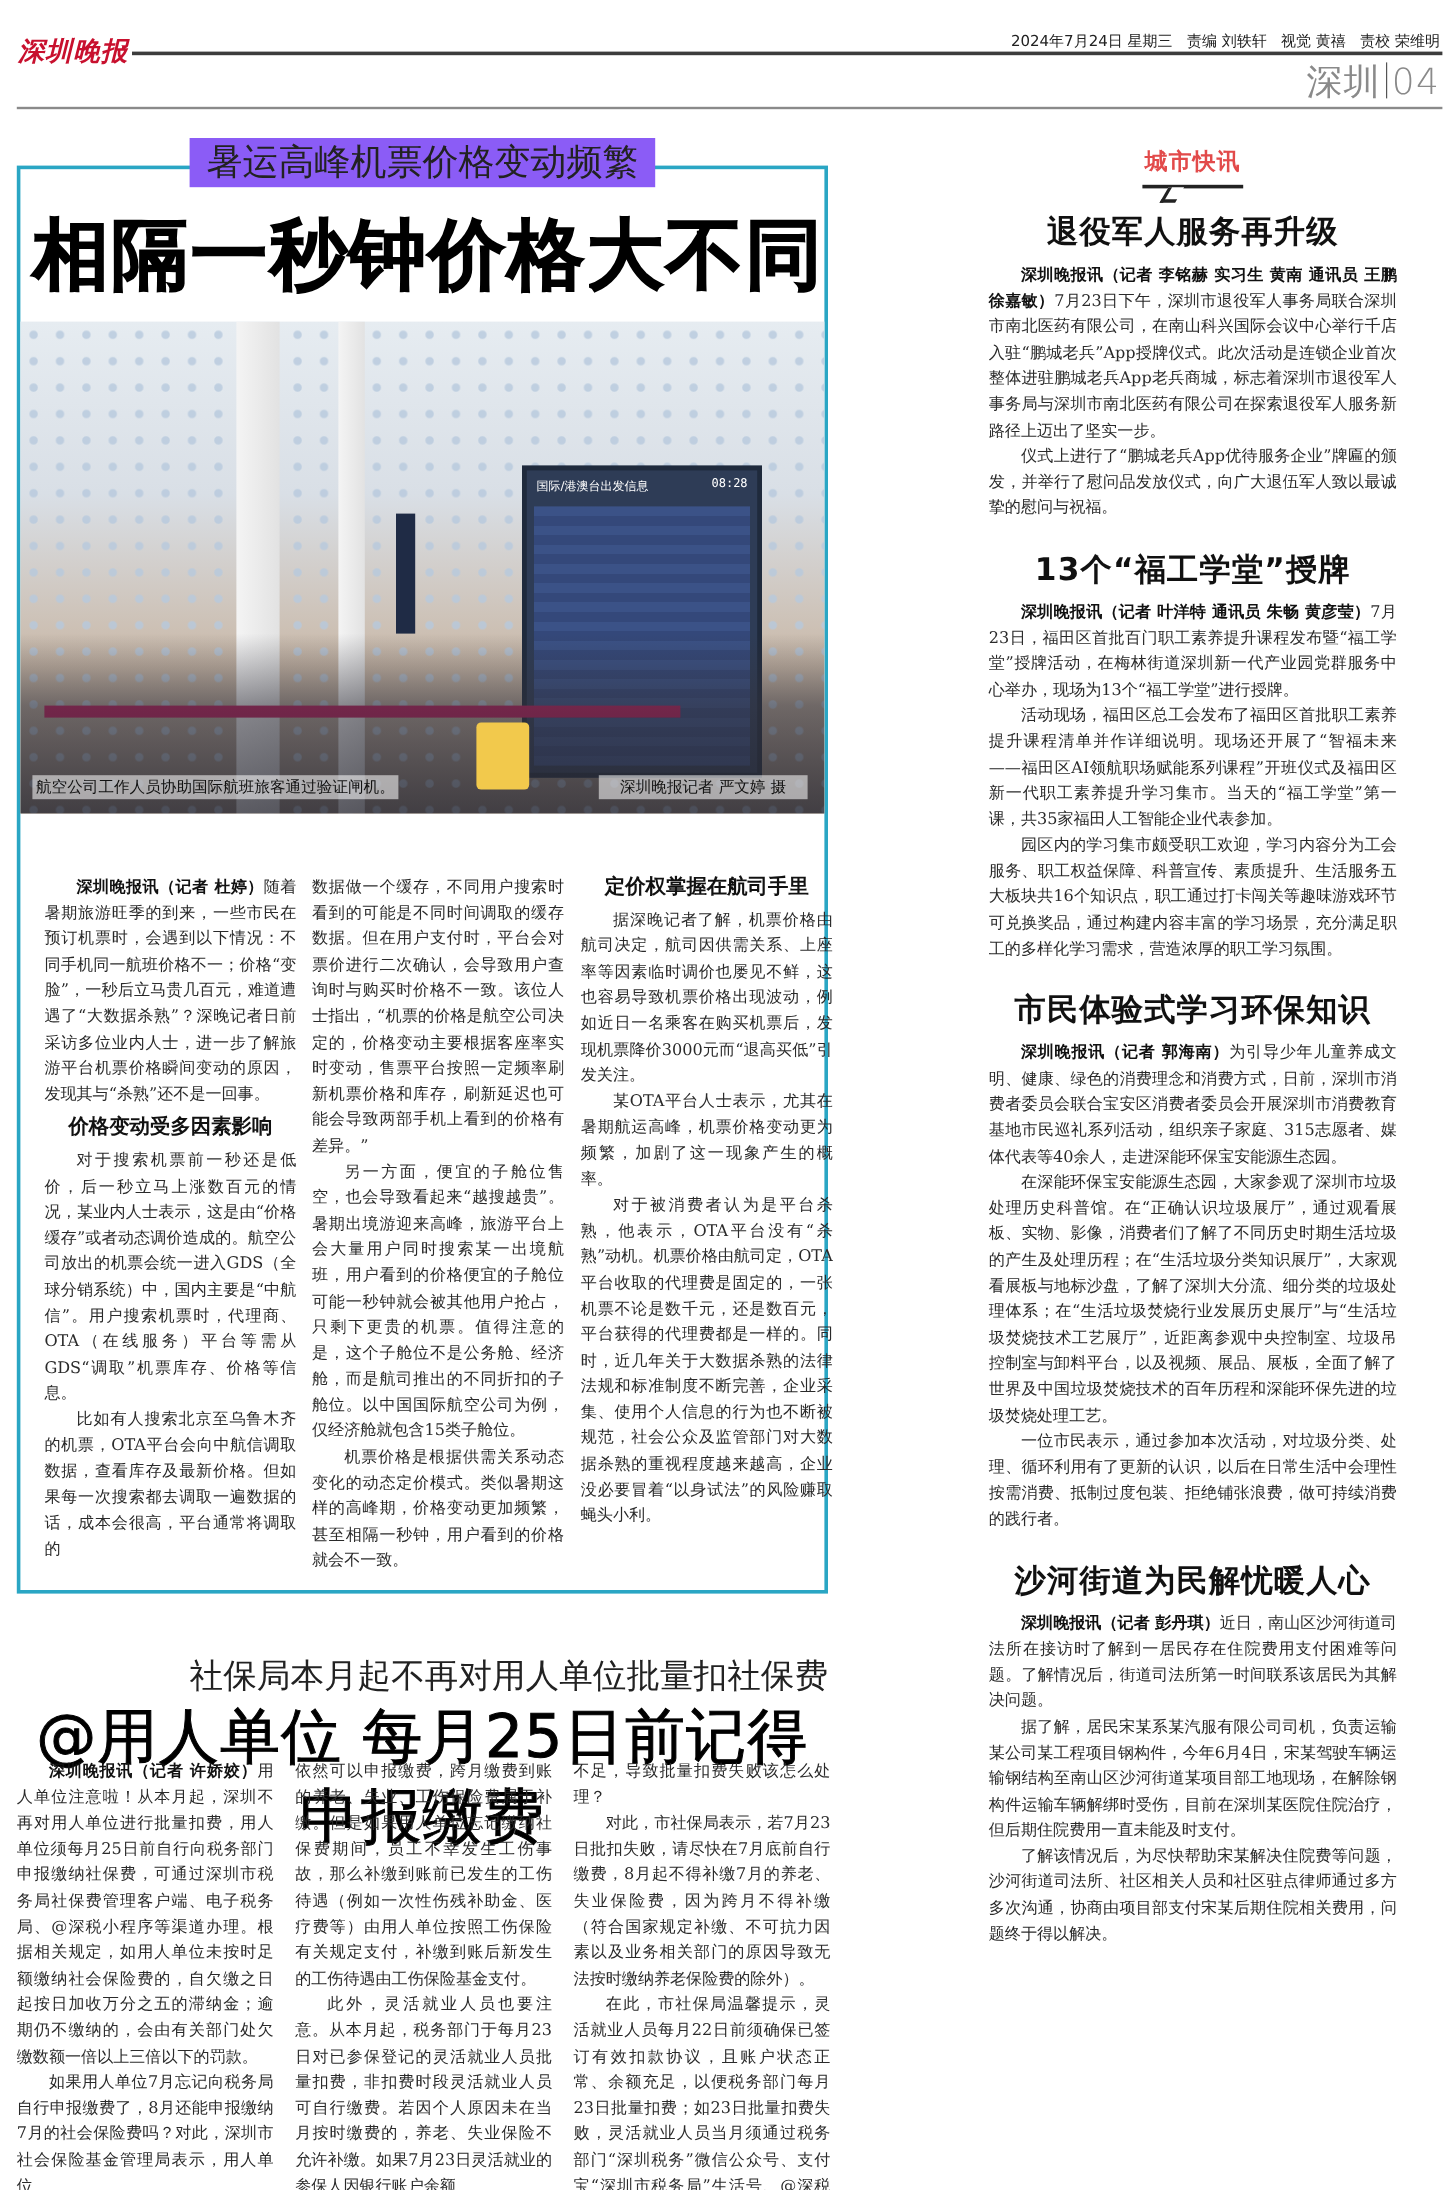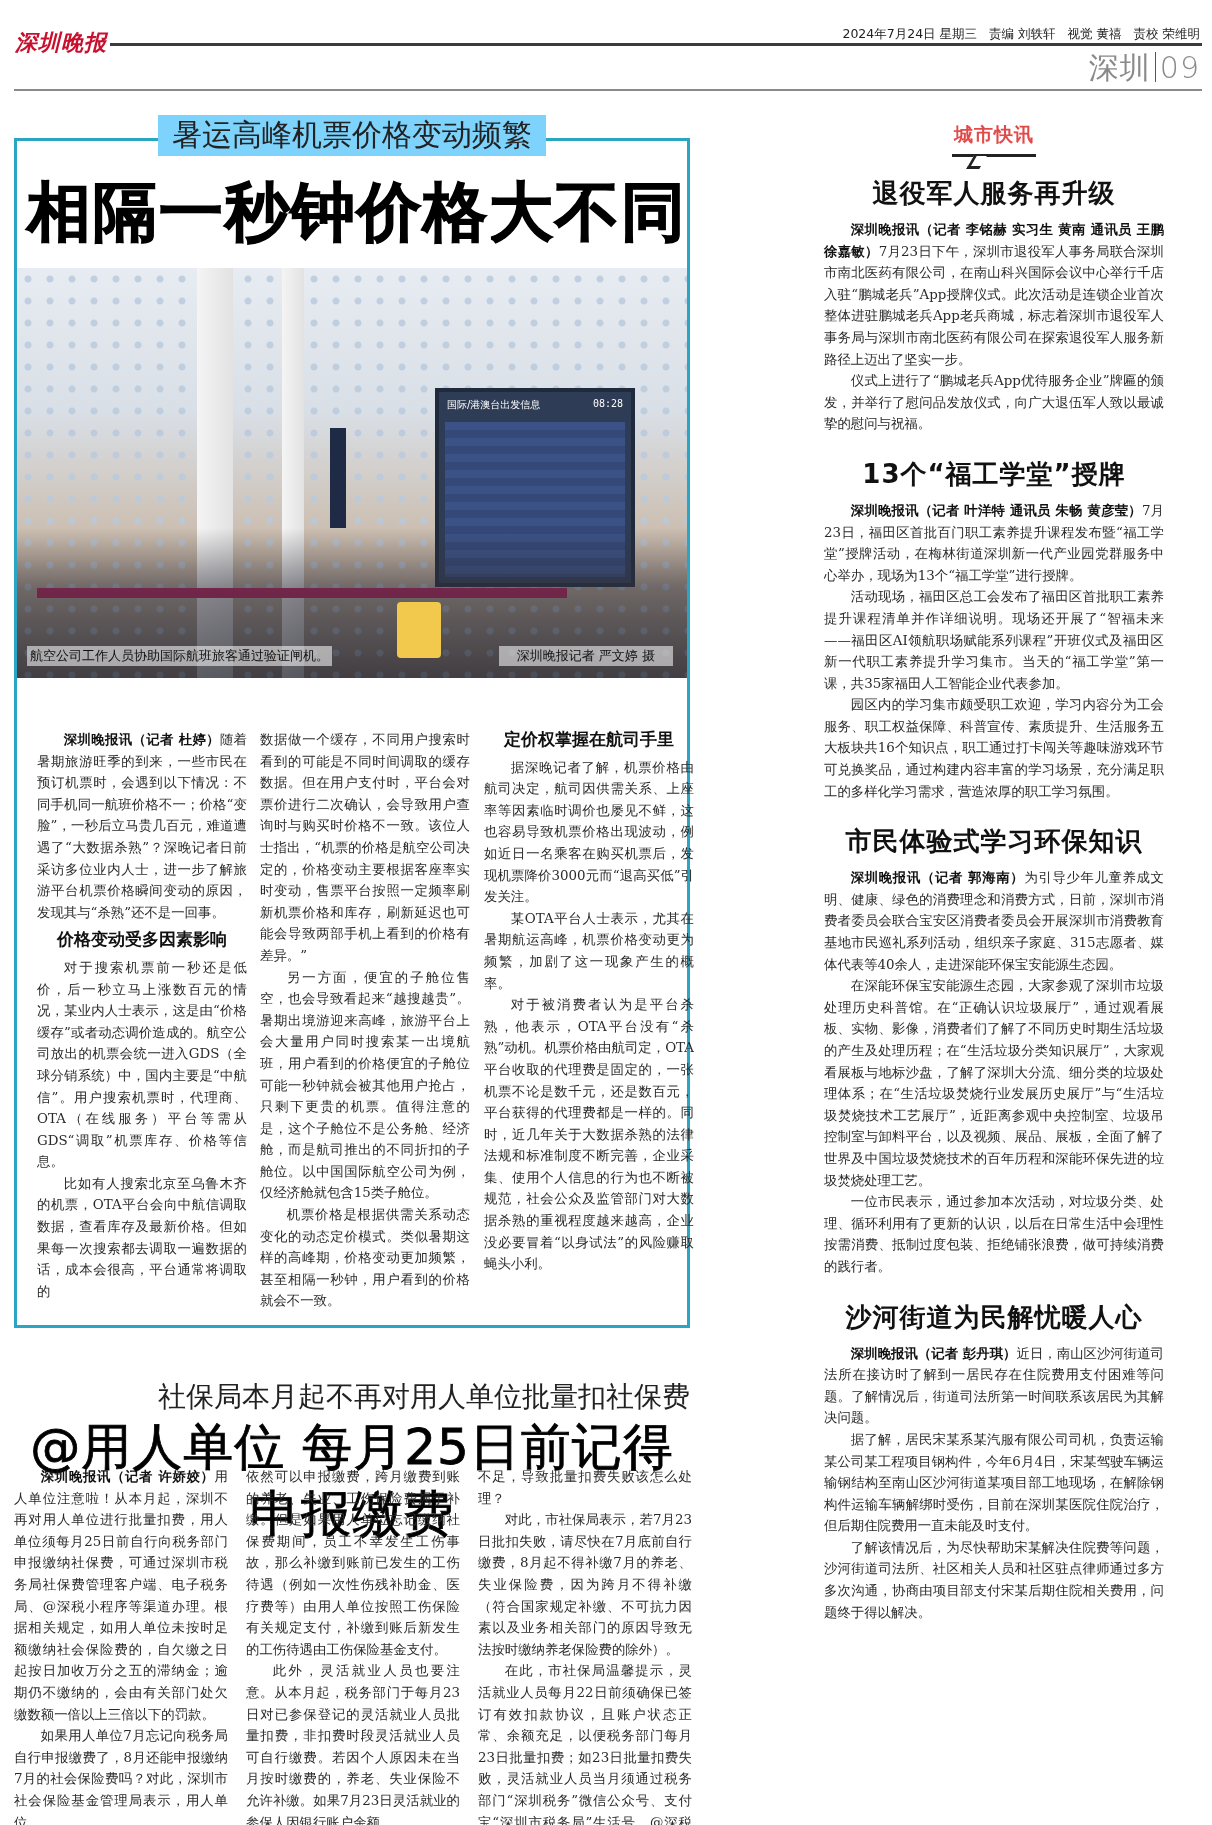--- a/index.html
+++ b/index.html
@@ -11,27 +11,27 @@
   .rule-top { position: absolute; left: 110px; right: 10px; top: 43px; height: 3px; background: #3c3c3c; }
   .rule-mid { position: absolute; left: 14px; right: 10px; top: 89px; height: 2px; background: #8a8a8a; }
   .meta { position: absolute; right: 12px; top: 26px; font-size: 12.5px; color: #222; white-space: nowrap; }
   .meta span { margin-left: 8px; }
   .section-label { position: absolute; right: 12px; top: 48px; font-size: 30px; color: #8a8a8a; font-weight: 300; letter-spacing: 1px; }
   .section-label .bar { display: inline-block; width: 1px; height: 30px; background: #555; vertical-align: -4px; margin: 0 4px; }
 
   
   .feature-box { position: absolute; left: 14px; top: 138px; width: 676px; height: 1190px; border: 3px solid #2aa6c4; }
   .kicker-wrap { position: absolute; left: 0; right: 0; top: -26px; text-align: center; }
-  .kicker { display: inline-block; background: #7dd3fc; padding: 0 14px; font-size: 30px; font-weight: 300; color: #222; }
+  .kicker { display: inline-block; background: #8b5cf6; padding: 0 14px; font-size: 30px; font-weight: 300; color: #222; }
   .headline { position: absolute; left: 0; right: 0; top: 28px; text-align: right; font-size: 64px; font-weight: 900; letter-spacing: 2px; color: #000; font-family: "DejaVu Sans", sans-serif; -webkit-text-stroke: 1.2px #000; }
 
   .photo { position: absolute; left: 0px; top: 127px; width: 670px; height: 410px; overflow: hidden; background: linear-gradient(180deg, #e6ecf1 0%, #d9dfe6 35%, #c9b8a7 70%, #8f8176 100%); }
   .photo .dots { position: absolute; inset: 0; background-image: radial-gradient(circle, #b7c9dd 3px, transparent 4px); background-size: 22px 22px; opacity: .8; }
   .photo .pillar { position: absolute; top: 0; width: 36px; height: 100%; background: linear-gradient(90deg, #f4f4f4, #e2e2e2); }
-  .photo .board { position: absolute; left: 418px; top: 120px; width: 200px; height: 199px; background: #2e3c56; border: 4px solid #1f2a3c; }
+  .photo .board { position: absolute; left: 418px; top: 120px; width: 200px; height: 260px; background: #2e3c56; border: 4px solid #1f2a3c; }
   .photo .board .board-title { position: absolute; left: 8px; top: 6px; font-size: 10px; color: #fff; }
   .photo .board .board-clock { position: absolute; right: 8px; top: 6px; font-size: 10px; color: #fff; font-family: "DejaVu Sans Mono", monospace; }
   .photo .board .rows { position: absolute; left: 6px; right: 6px; top: 30px; bottom: 6px; background: repeating-linear-gradient(180deg, #3b5287 0 8px, #34487a 8px 16px); }
   .photo .sign { position: absolute; left: 313px; top: 160px; width: 16px; height: 100px; background: #1f2b45; }
   .photo .rope { position: absolute; left: 20px; right: 120px; top: 320px; height: 10px; background: #c2185b; }
   .photo .crowd { position: absolute; left: 0; right: 0; bottom: 0; height: 150px; background: linear-gradient(180deg, rgba(60,60,60,.0) 0%, rgba(50,50,60,.55) 40%, rgba(40,40,50,.75) 100%); }
   .photo .suitcase { position: absolute; left: 380px; bottom: 20px; width: 44px; height: 56px; background: #f2c94c; border-radius: 4px; }
   .photo .caption-left { position: absolute; left: 10px; bottom: 12px; font-size: 13px; color: #111; background: rgba(255,255,255,.55); padding: 1px 3px; }
   .photo .caption-right { position: absolute; right: 14px; bottom: 12px; font-size: 13px; color: #111; background: rgba(255,255,255,.55); padding: 1px 18px; }
 
@@ -67,21 +67,21 @@
 
 <div class="masthead-logo">深圳晚报</div>
 <div class="rule-top"></div>
 <div class="meta">
   <span>2024年7月24日 星期三</span>
   <span>责编 刘轶轩</span>
   <span>视觉 黄禧</span>
   <span>责校 荣维明</span>
 </div>
 <div class="section-label">
-  <span>深圳</span><span class="bar"></span><span>09</span>
+  <span>深圳</span><span class="bar"></span><span>04</span>
 </div>
 <div class="rule-mid"></div>
 
 <div class="feature-box">
   <div class="kicker-wrap"><span class="kicker">暑运高峰机票价格变动频繁</span></div>
   <div class="headline">相隔一秒钟价格大不同</div>
 
   <div class="photo">
     <div class="dots"></div>
     <div class="pillar" style="left:180px"></div>

